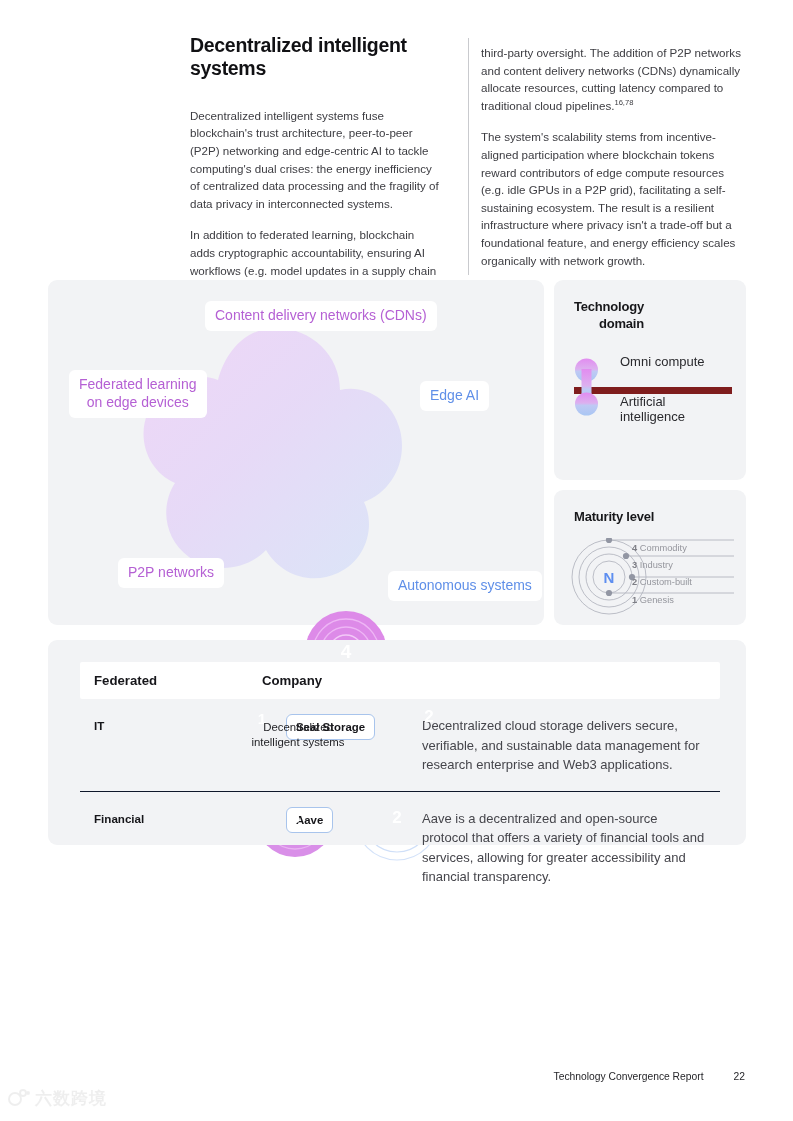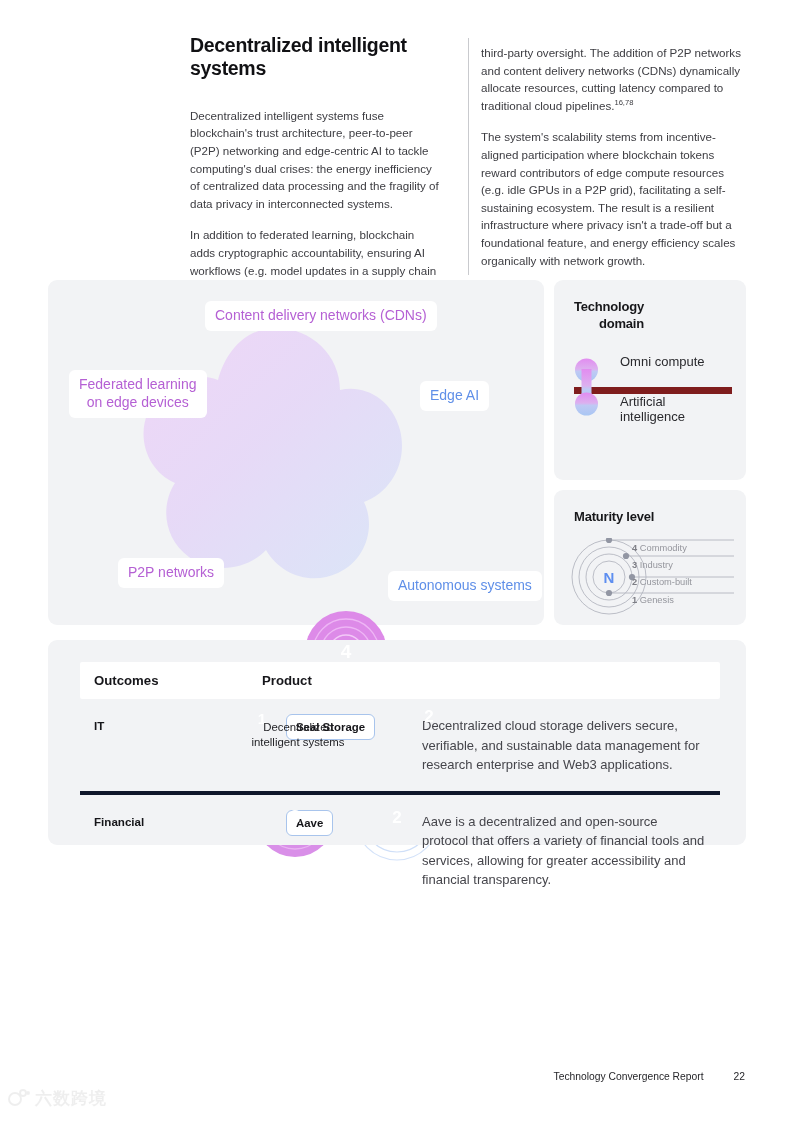--- a/index.html
+++ b/index.html
@@ -171,21 +171,21 @@
   .th { font-size: 13.2px; font-weight: bold; color: #16161a; }
   .c1 { width: 168px; flex: none; }
   .c2 { width: 112px; flex: none; }
   .c3 { flex: 1; }
   .tbl-row {
     display: flex;
     padding: 15px 14px 16px 14px;
     align-items: flex-start;
     gap: 24px;
   }
-  .tbl-row + .tbl-row { border-top: 4px solid #0f172a; }
+  .tbl-row + .tbl-row { border-top: 1px solid #0f172a; }
   .cell-industry {
     font-size: 11.6px; font-weight: bold; color: #16161a;
     padding-top: 5px;
   }
   .chip {
     display: inline-block;
     background: #ffffff;
     border: 1px solid #a8c4ec;
     border-radius: 6px;
     font-size: 11.4px;
@@ -392,22 +392,22 @@
         <b>1</b>
         <span>Genesis</span>
       </div>
     </div>
   </div>
 </div>
 
 <div class="table-card">
   <div class="tbl">
     <div class="tbl-head">
-      <div class="th c1">Outcomes</div>
-      <div class="th c2">Product</div>
+      <div class="th c1">Federated</div>
+      <div class="th c2">Company</div>
     </div>
 
     <div class="tbl-row">
       <div class="c1 cell-industry">IT</div>
       <div class="c2">
         <span class="chip">Seal Storage</span>
       </div>
       <div class="c3 cell-outcome">Decentralized cloud storage delivers secure, verifiable, and sustainable data management for research enterprise and Web3 applications.</div>
     </div>
 

